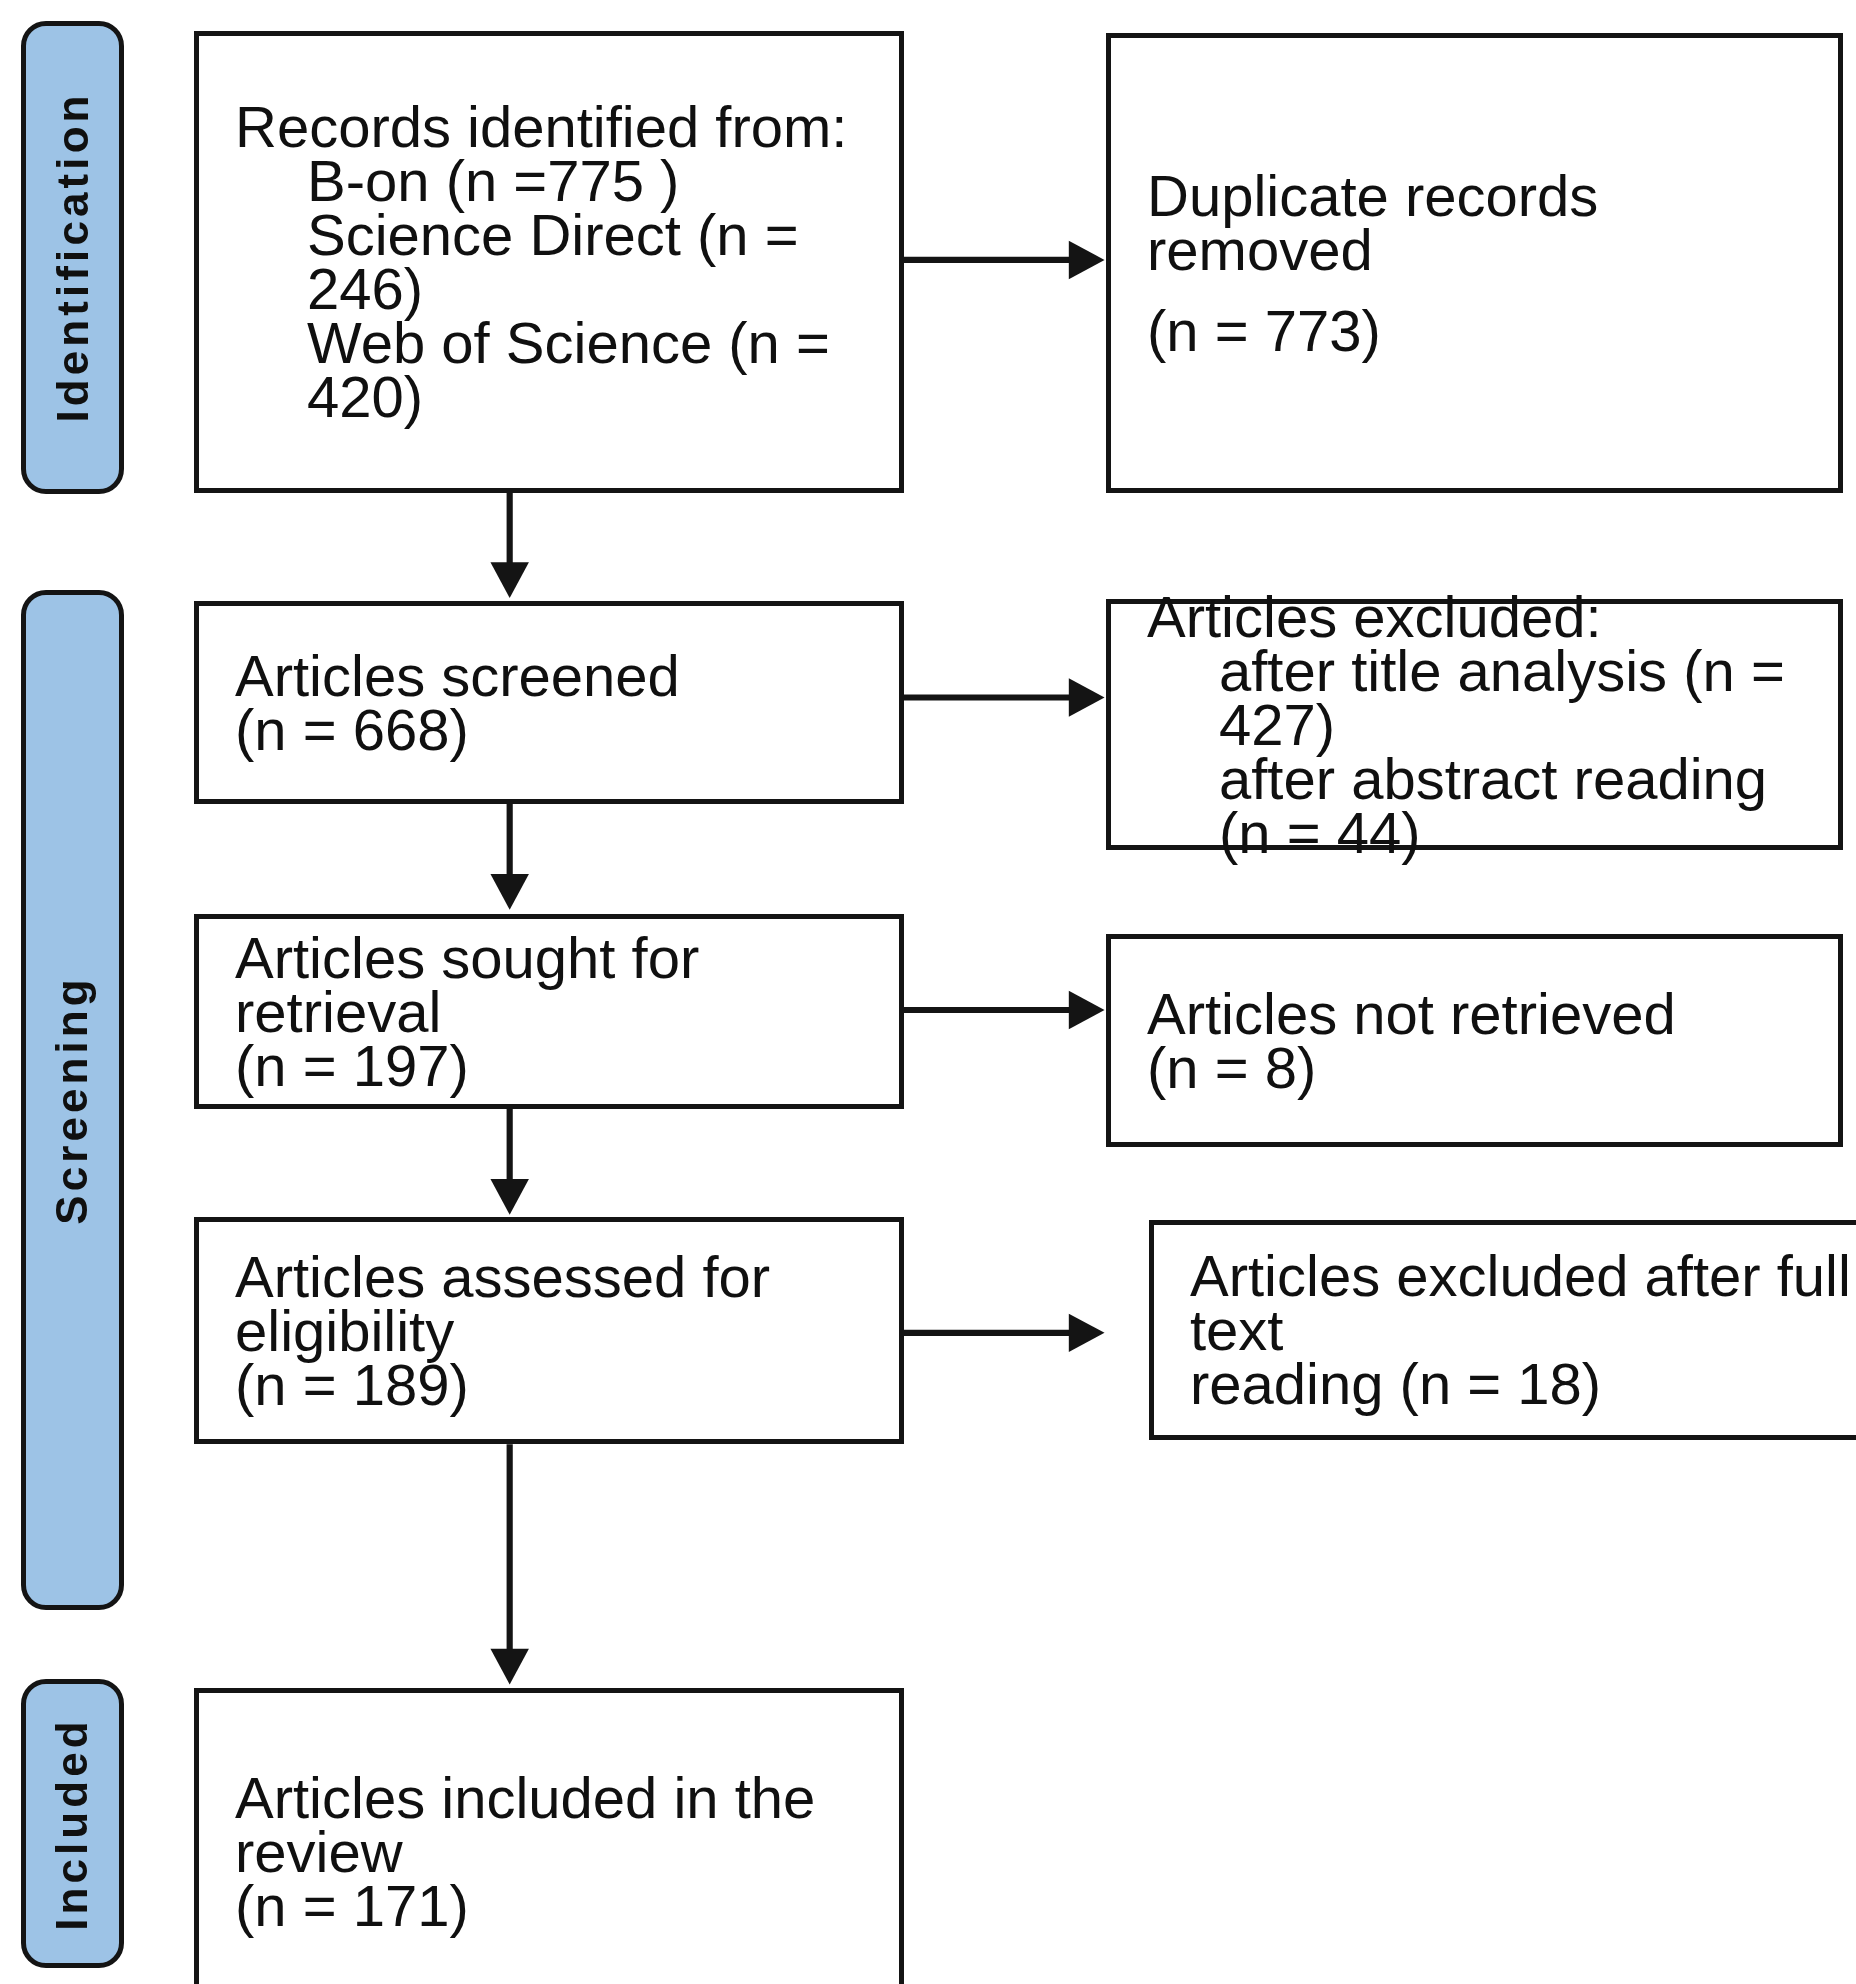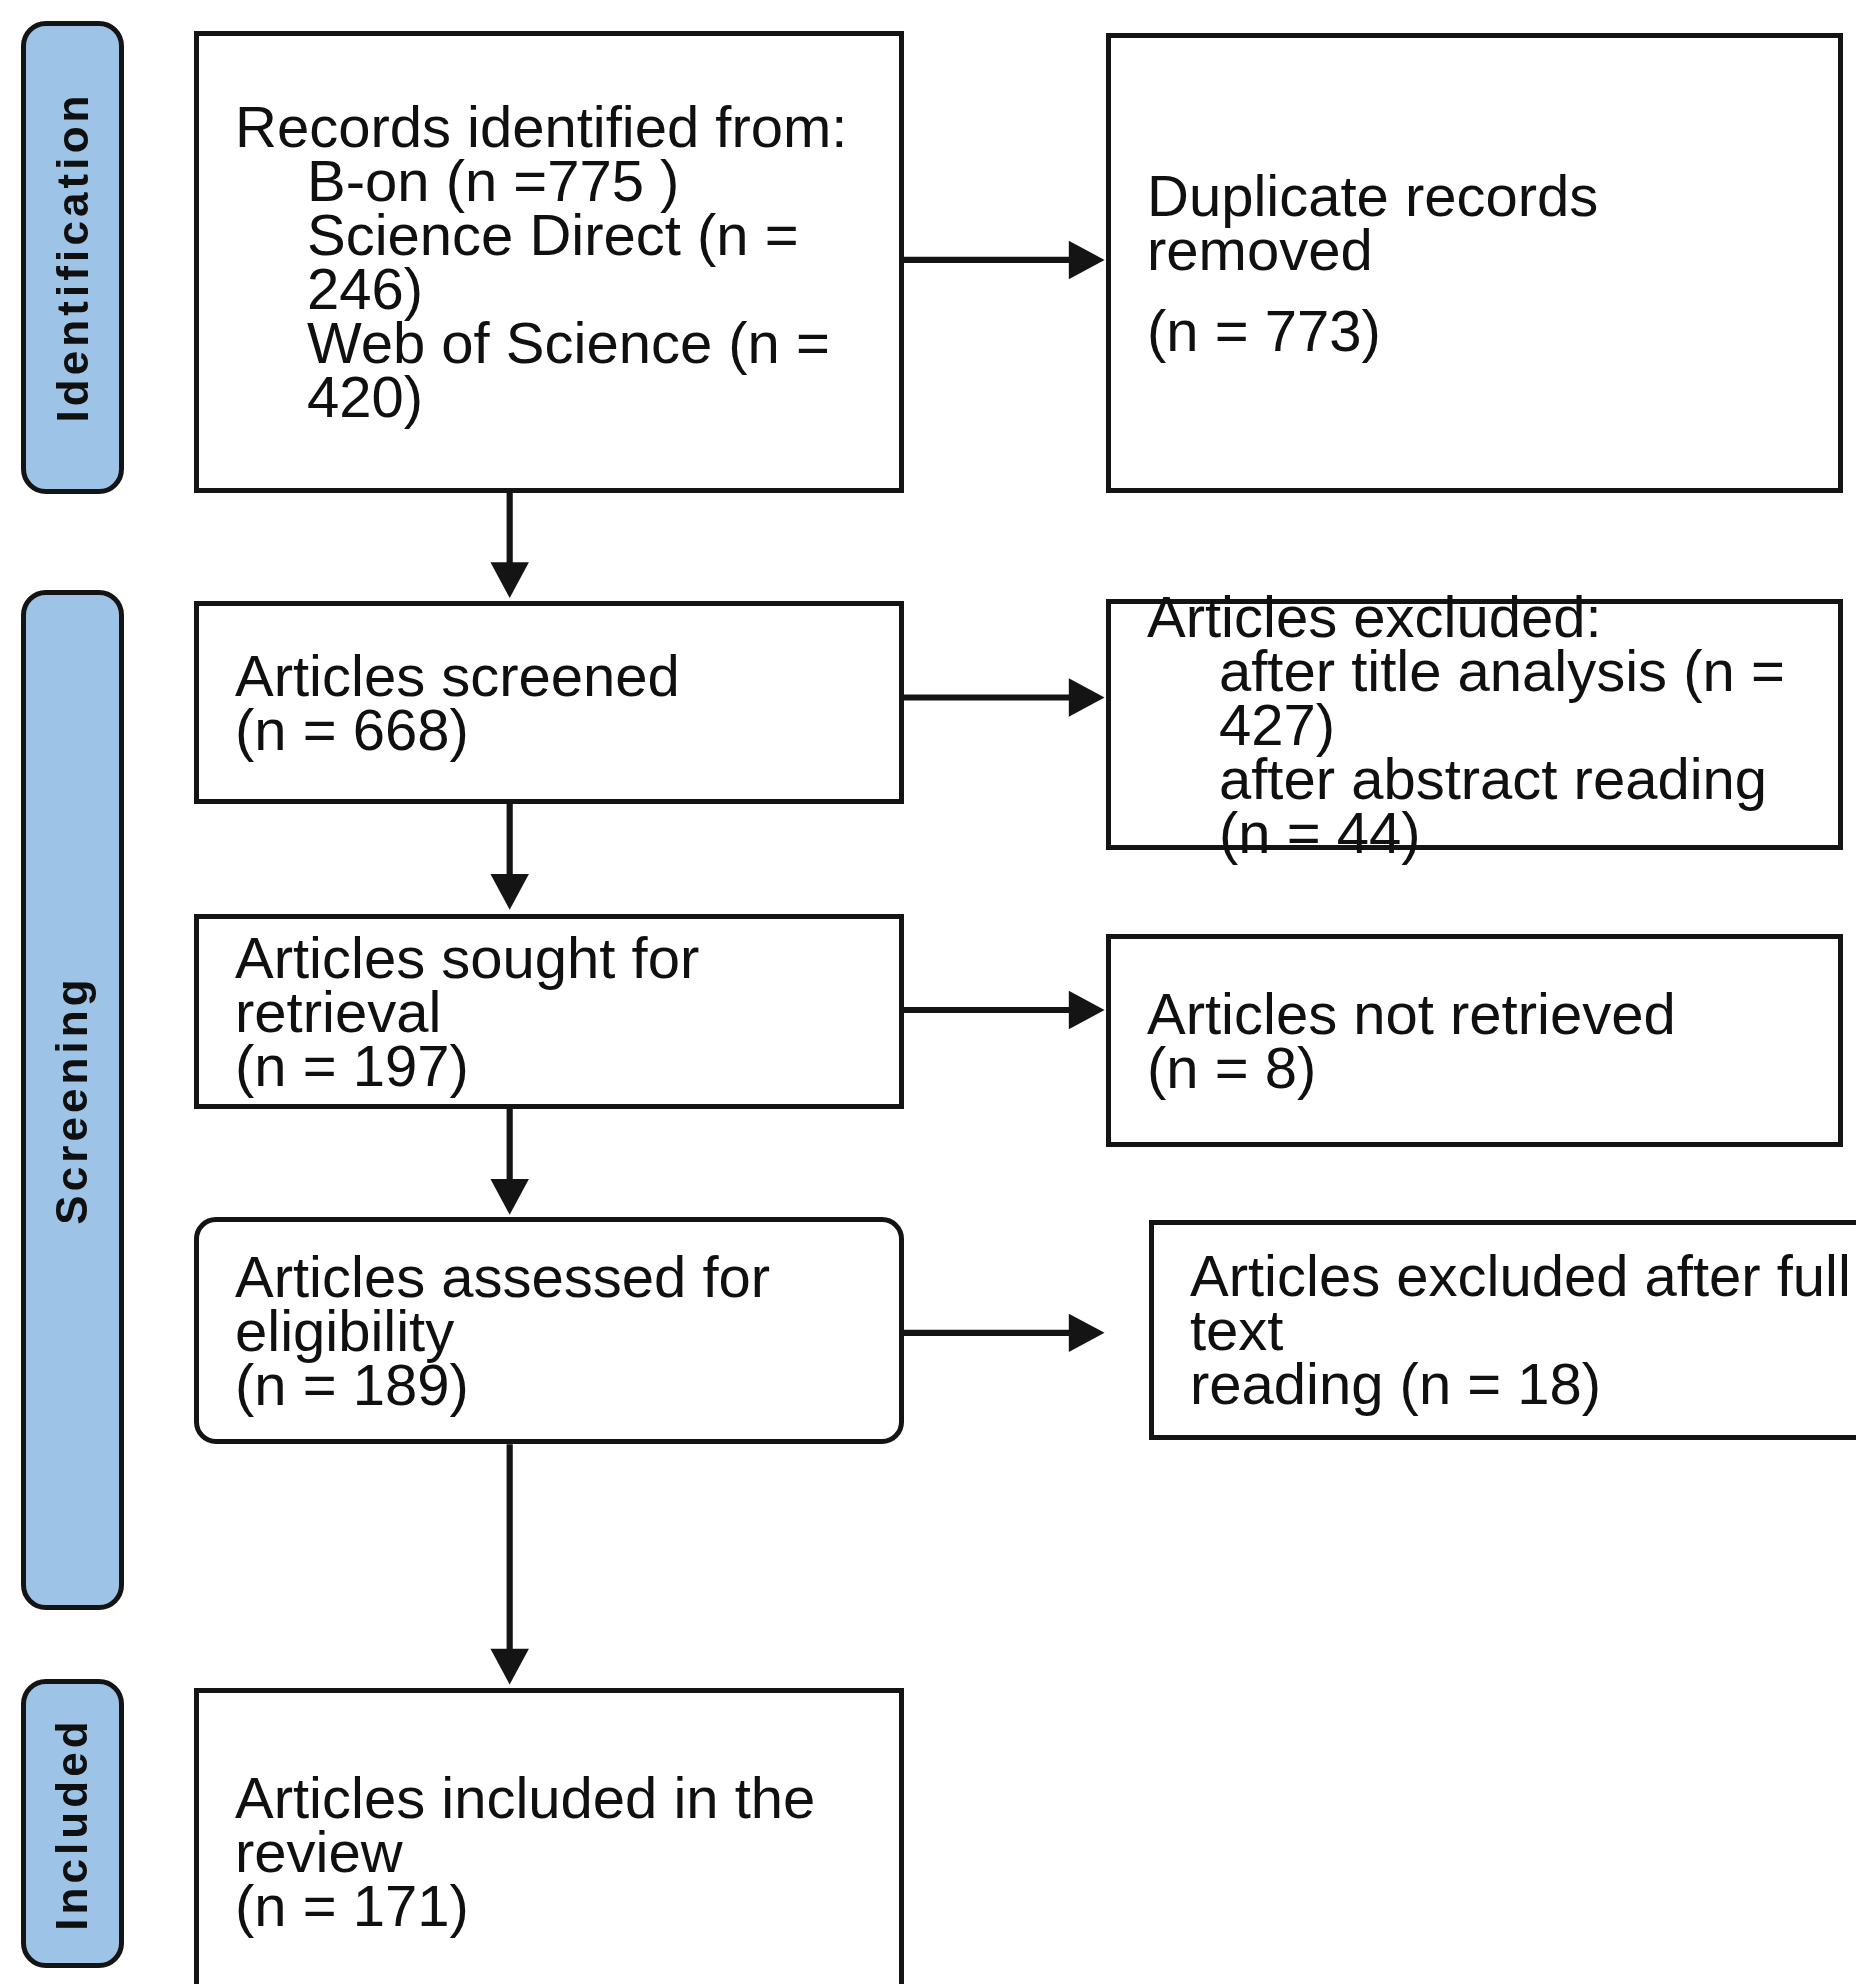--- a/index.html
+++ b/index.html
@@ -56,21 +56,21 @@
   .box .indent{padding-left:72px;}
   .box-left{left:194px;width:710px;}
   .box-right{left:1106px;width:737px;}
 
   #box-records{top:31px;height:462px;}
   #box-duplicates{top:33px;height:460px;gap:27px;}
   #box-screened{top:601px;height:203px;}
   #box-excluded-screening{top:599px;height:251px;}
   #box-sought{top:914px;height:195px;}
   #box-not-retrieved{top:906px;height:213px;margin-top:28px;}
-  #box-assessed{top:1217px;height:227px;border-radius:22px;}
+  #box-assessed{top:1217px;height:227px;}
   #box-excluded-fulltext{top:1220px;height:220px;margin-left:43px;}
   #box-included{top:1688px;height:327px;}
 </style>
 </head>
 <body>
 
 <div class="canvas">
 
   <svg class="arrows" viewBox="0 0 2702 2889">
     <g>

